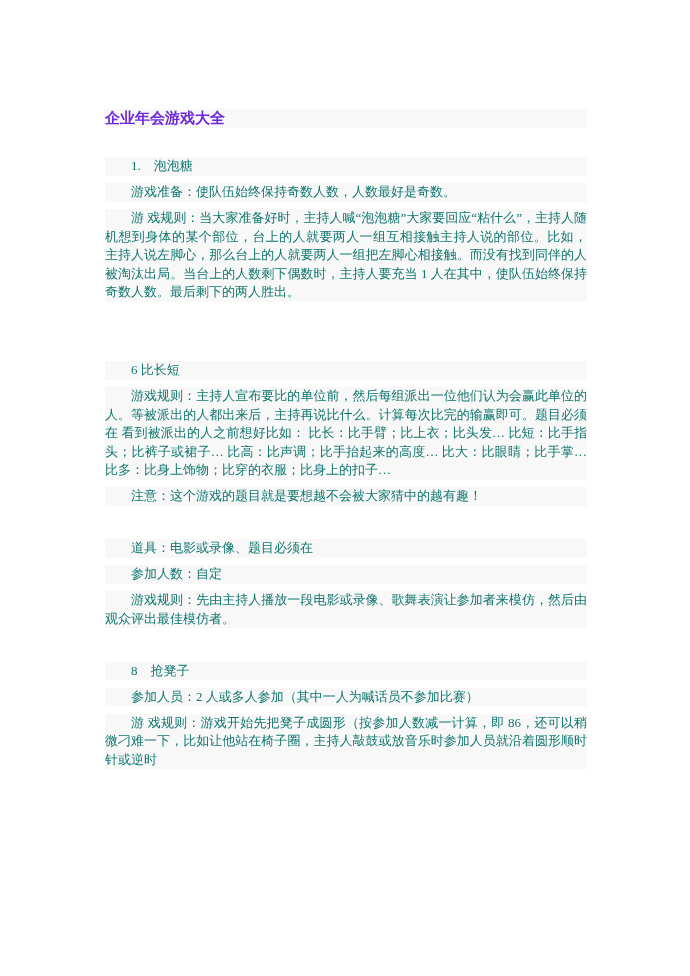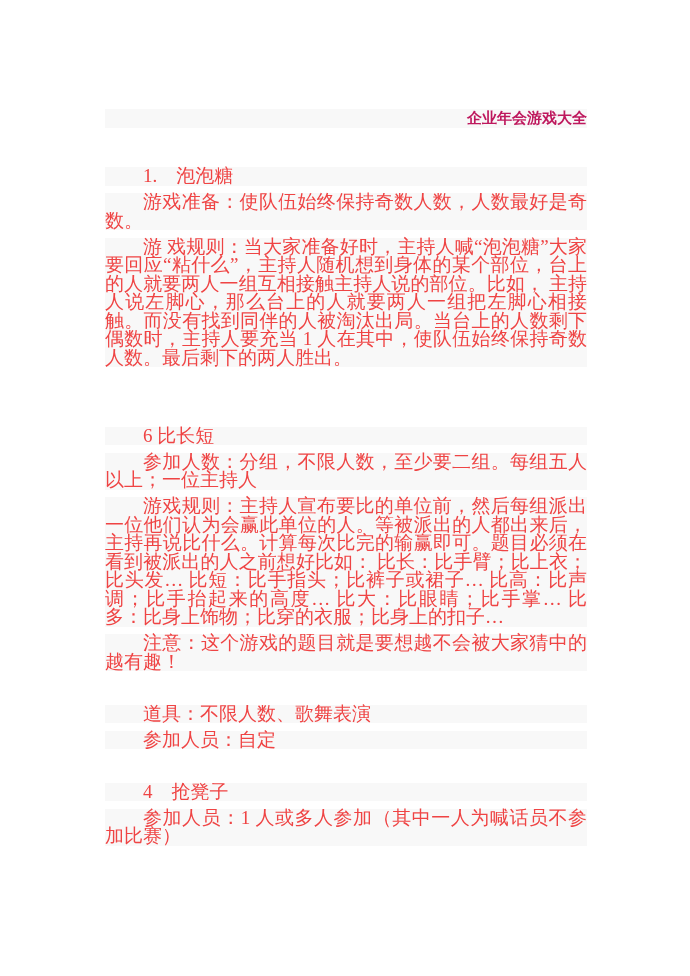--- a/index.html
+++ b/index.html
@@ -15,34 +15,33 @@
     background: #ffffff;
     overflow: hidden;
   }
   .page {
     position: absolute;
     top: 109px;
     left: 105px;
     width: 482px;
   }
   .doc-title {
-    margin: 0 0 13px 0;
+    margin: 0 0 3px 0;
     font-size: 15px;
     font-weight: bold;
     line-height: 19px;
-    color: #be185d;
+    color: #6d28d9;
     background: #f8f8f8;
     text-indent: 0;
-    text-align: right;
   }
   .para, .heading {
     margin: 0 0 7.5px 0;
-    font-size: 19px;
+    font-size: 13px;
     line-height: 18.5px;
-    color: #ef4444;
+    color: #0f766e;
     background: #f8f8f8;
     text-indent: 2em;
     text-align: justify;
   }
   .heading {
     text-align: left;
   }
   .blank {
     height: 18.5px;
     margin-bottom: 7.5px;
@@ -58,26 +57,27 @@
     <p class="doc-title">企业年会游戏大全</p>
     <div class="blank"></div>
 
     <p class="heading">1.　泡泡糖</p>
     <p class="para">游戏准备：使队伍始终保持奇数人数，人数最好是奇数。</p>
     <p class="para">游 戏规则：当大家准备好时，主持人喊“泡泡糖”大家要回应“粘什么”，主持人随机想到身体的某个部位，台上的人就要两人一组互相接触主持人说的部位。比如， 主持人说左脚心，那么台上的人就要两人一组把左脚心相接触。而没有找到同伴的人被淘汰出局。当台上的人数剩下偶数时，主持人要充当 1 人在其中，使队伍始终保持奇数人数。最后剩下的两人胜出。</p>
     <div class="blank"></div>
     <div class="blank"></div>
 
     <p class="heading">6 比长短</p>
-    <p class="para">参加人数：分组，不限人数，至少要二组。每组五人以上；一位主持人</p>
     <p class="para">游戏规则：主持人宣布要比的单位前，然后每组派出一位他们认为会赢此单位的人。等被派出的人都出来后，主持再说比什么。计算每次比完的输赢即可。题目必须在 看到被派出的人之前想好比如： 比长：比手臂；比上衣；比头发… 比短：比手指头；比裤子或裙子… 比高：比声调；比手抬起来的高度… 比大：比眼睛；比手掌… 比多：比身上饰物；比穿的衣服；比身上的扣子…</p>
     <p class="para">注意：这个游戏的题目就是要想越不会被大家猜中的越有趣！</p>
     <div class="blank"></div>
 
-    <p class="para">道具：不限人数、歌舞表演</p>
-    <p class="para">参加人员：自定</p>
+    <p class="para">道具：电影或录像、题目必须在</p>
+    <p class="para">参加人数：自定</p>
+    <p class="para">游戏规则：先由主持人播放一段电影或录像、歌舞表演让参加者来模仿，然后由观众评出最佳模仿者。</p>
     <div class="blank"></div>
 
-    <p class="heading">4　抢凳子</p>
-    <p class="para">参加人员：1 人或多人参加（其中一人为喊话员不参加比赛）</p>
+    <p class="heading">8　抢凳子</p>
+    <p class="para">参加人员：2 人或多人参加（其中一人为喊话员不参加比赛）</p>
+    <p class="para">游 戏规则：游戏开始先把凳子成圆形（按参加人数减一计算，即 86，还可以稍微刁难一下，比如让他站在椅子圈，主持人敲鼓或放音乐时参加人员就沿着圆形顺时 针或逆时</p>
 
   </div>
 </div>
 
 </body></html>

